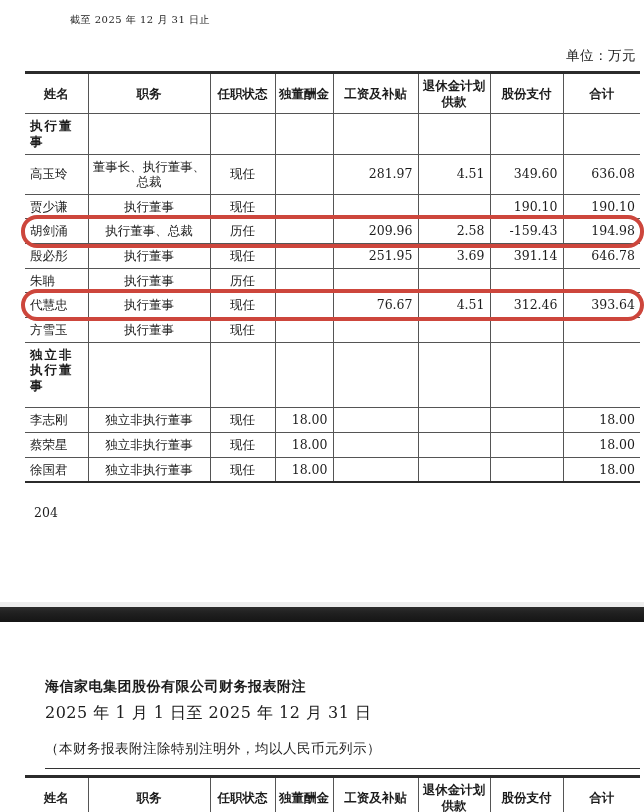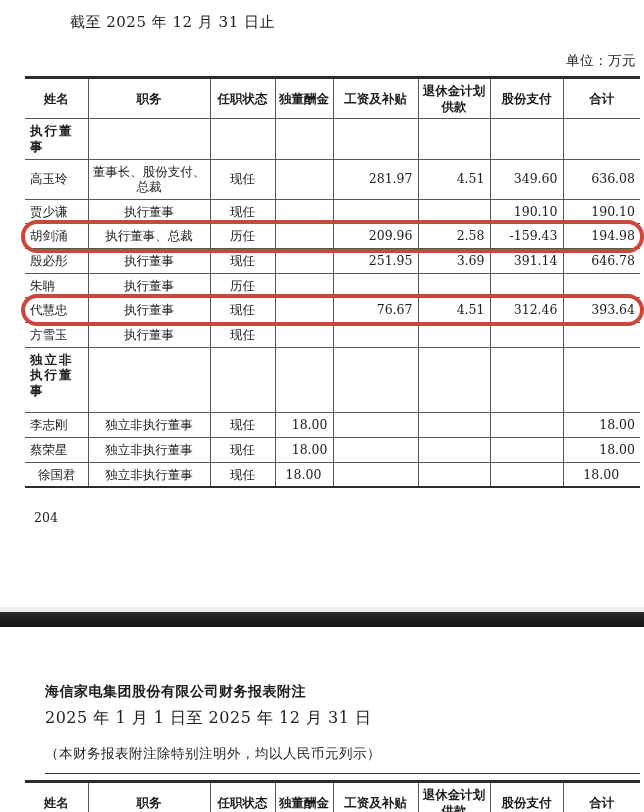--- a/index.html
+++ b/index.html
@@ -3,32 +3,32 @@
 <meta charset="utf-8">
 <style>
   html,body{margin:0;padding:0;background:#ffffff;}
   body{
     width:644px;height:812px;overflow:hidden;
     font-family:"DejaVu Serif","Liberation Serif",serif;
     color:#1c1c1c;
     -webkit-font-smoothing:antialiased;
   }
   .page{position:relative;width:644px;}
-  .caption{font-size:15px;margin:13px 0 16px 70px;letter-spacing:.5px;}
+  .caption{font-size:10px;margin:13px 0 16px 70px;letter-spacing:.5px;}
   .unit-line{font-size:13.5px;text-align:right;margin:20px 8px 6px 16px;letter-spacing:.5px;}
 
   table{border-collapse:collapse;table-layout:fixed;margin-left:25px;width:615px;
         border-top:3px solid #2b2b2b;border-bottom:2.5px solid #2b2b2b;}
   th,td{border:1px solid #555;font-size:12.5px;line-height:1.25;padding:4px 4px;
         overflow:hidden;word-break:break-all;}
   th{font-weight:bold;text-align:center;padding:4px 2px;}
   table tr:first-child th{border-top:none;}
   th:first-child,td:first-child{border-left:none;}
   th:last-child,td:last-child{border-right:none;}
-  tbody tr:last-child td{border-bottom:none;text-align:center;}
+  tbody tr:last-child td{border-bottom:none;}
   .c-name{text-align:left;padding-left:5px;}
   .c-center{text-align:center;}
   .c-num{text-align:right;padding-right:5px;font-family:"DejaVu Serif","Liberation Serif",serif;}
   .section-cell{font-weight:bold;text-align:left;padding-left:5px;letter-spacing:2px;}
   .tall-pad td{padding-bottom:14px;}
   tr.hl{outline:4px solid var(--hl,#cd463c);border-radius:12px;}
 
   .page-number{font-size:12.5px;text-align:left;margin-top:22px;margin-left:34px;}
 
   .separator{margin-top:82px;}
@@ -76,21 +76,21 @@
           <td>&nbsp;</td>
           <td>&nbsp;</td>
           <td>&nbsp;</td>
           <td>&nbsp;</td>
           <td>&nbsp;</td>
           <td>&nbsp;</td>
           <td>&nbsp;</td>
         </tr>
         <tr>
           <td class="c-name">高玉玲</td>
-          <td class="c-center">董事长、股份支付、总裁</td>
+          <td class="c-center">董事长、执行董事、总裁</td>
           <td class="c-center">现任</td>
           <td class="c-num">&nbsp;</td>
           <td class="c-num">281.97</td>
           <td class="c-num">4.51</td>
           <td class="c-num">349.60</td>
           <td class="c-num">636.08</td>
         </tr>
         <tr>
           <td class="c-name">贾少谦</td>
           <td class="c-center">执行董事</td>

